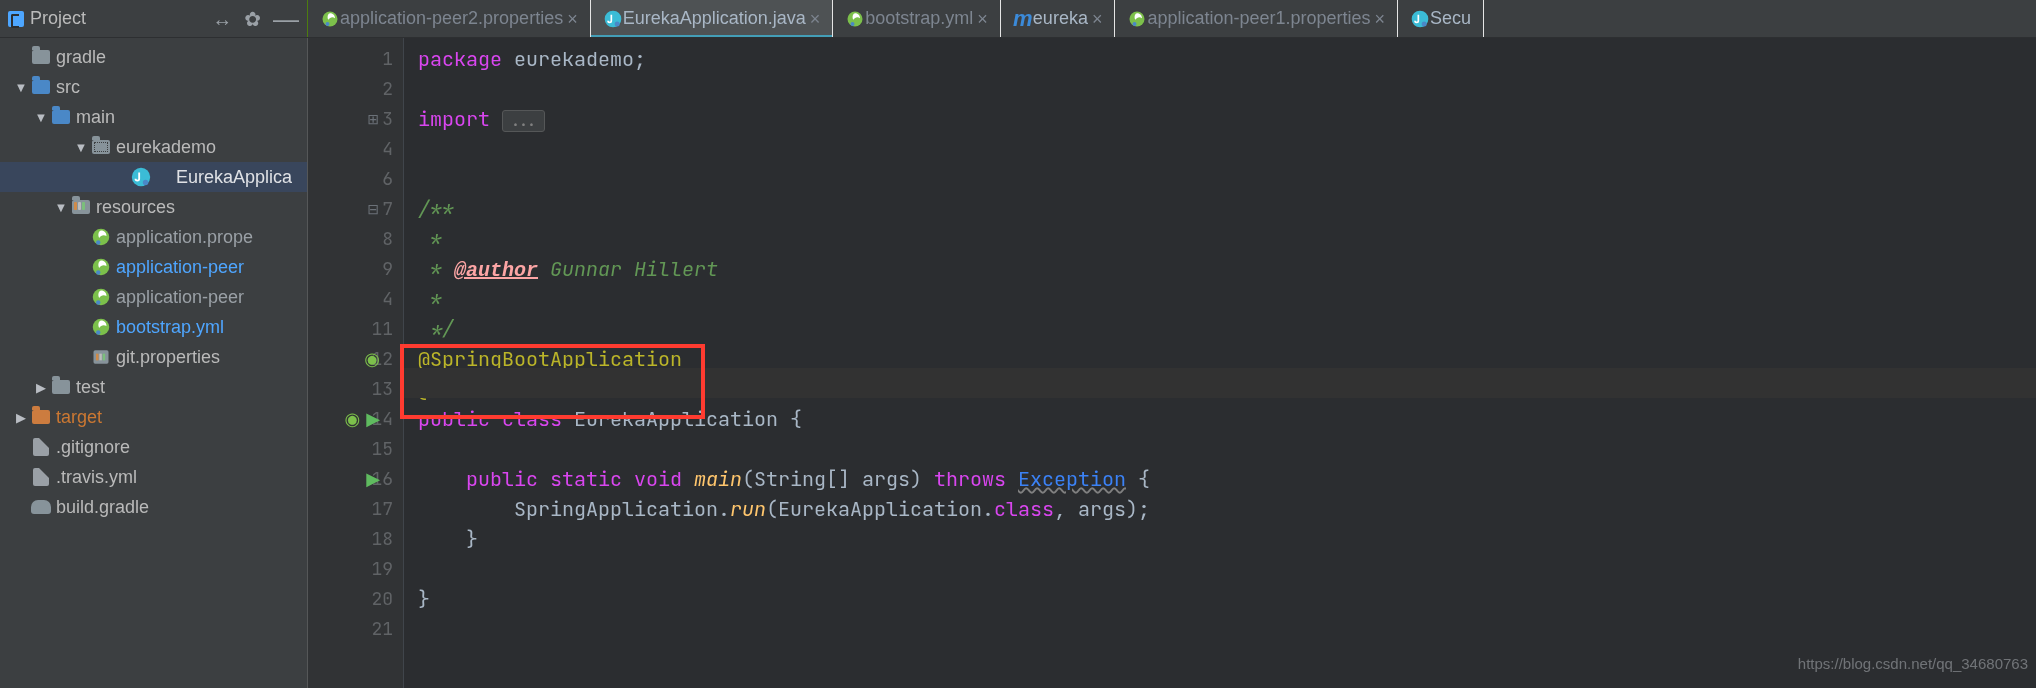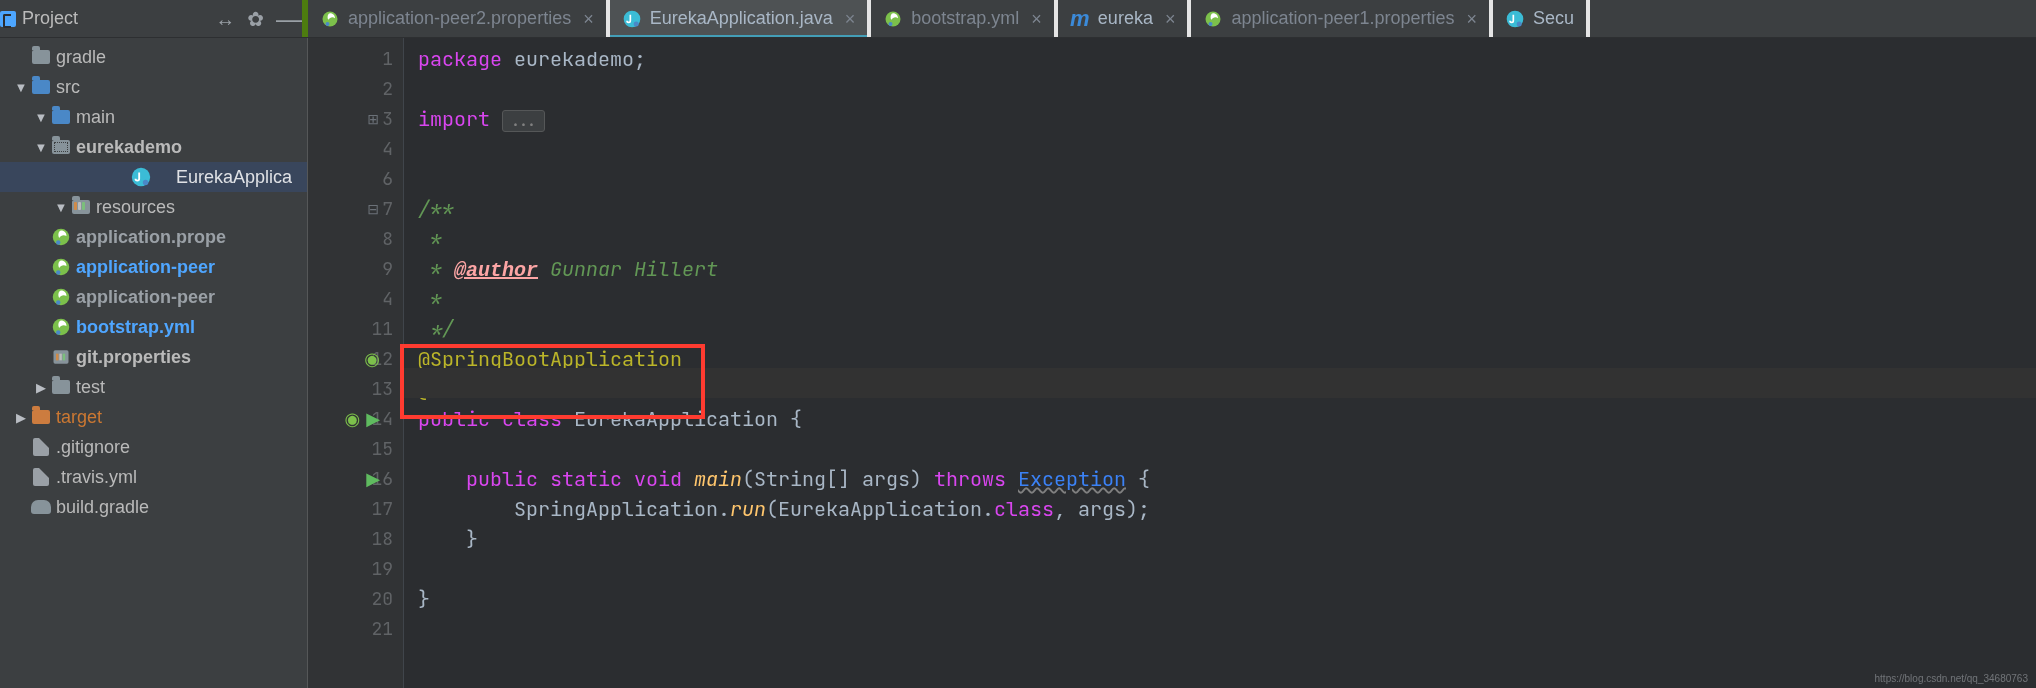--- a/index.html
+++ b/index.html
@@ -7,41 +7,41 @@
   font-family: "Segoe UI", "Helvetica Neue", Arial, sans-serif;
   background:#2b2d30; color:#a9b7c6;
   width:2036px; height:688px; overflow:hidden; position:relative;
   font-size:18px;
 }
 code, .code, .gutter, .editor-line { font-family: "JetBrains Mono", Menlo, Consolas, monospace; }
 
 
 .top { display:flex; height:38px; background:#3c3f41; border-bottom:1px solid #2d2f31; }
 .project-bar {
-  width:308px; display:flex; align-items:center; padding:0 0;
-  background:#3c3f41; border-right:6px solid #4d7c0f;
+  width:308px; display:flex; align-items:center; padding:0 8px;
+  background:#3c3f41; border-right:1px solid #4d7c0f;
 }
 .proj-icon {
   width:16px; height:16px; background:#4da6ff; border-radius:2px; margin-right:6px;
   position:relative;
 }
 .proj-icon::before{
   content:""; position:absolute; left:3px; top:3px; width:6px; height:10px;
   border:2px solid #2b2d30; border-right:none; border-radius:2px 0 0 2px;
 }
 .proj-label { color:#bbb; flex:1; }
 .proj-tools { display:flex; gap:12px; align-items:center; }
 .proj-tools span { color:#9aa0a6; font-size:20px; line-height:1; cursor:pointer; }
 .proj-tools .dash { font-size:26px; }
 
 
 .tabs { flex:1; display:flex; overflow:hidden; }
 .tab {
-  display:flex; align-items:center; gap:8px; padding:0 12px;
-  border-right:4px solid #e5e5e5; color:#a9b7c6; white-space:nowrap; cursor:pointer;
+  display:flex; align-items:center; padding:0 12px;
+  border-right:1px solid #e5e5e5; color:#a9b7c6; white-space:nowrap; cursor:pointer;
   height:100%;
 }
 .tab.dim .tablabel { color:#7d8590; }
 .tab.active { background:#4e5254; position:relative; }
 .tab.active::after{
   content:""; position:absolute; left:0; right:0; bottom:-1px; height:3px;
   background:#439eb7;
 }
 .tab .close { color:#7d8590; font-size:18px; line-height:1; padding-left:4px; }
 .tab-icon { width:20px; height:20px; display:inline-flex; align-items:center; justify-content:center; }
@@ -69,21 +69,21 @@
 .node .label { white-space:nowrap; overflow:hidden; text-overflow:clip; }
 .node.selected { background:#2f65ca33; box-shadow:inset 3px 0 #2f65ca00;gap:20px; }
 .node.selected .label { color:#dfe1e5; }
 .lbl-dir   { color:#bababa; }
 .lbl-src   { color:#4fa6ff; }
 .lbl-file  { color:#9aa0a6; }
 .lbl-orange{ color:#cc7832; }
 
 
 .ind1{padding-left:12px;} .ind2{padding-left:32px;} .ind3{padding-left:52px;}
-.ind4{padding-left:32px;font-weight:bold;} .ind5{padding-left:92px;}
+.ind4{padding-left:72px;} .ind5{padding-left:92px;}
 
 
 .folder{width:18px;height:14px;background:#87939a;border-radius:2px;position:relative;}
 .folder::before{content:"";position:absolute;top:-4px;left:0;width:8px;height:4px;background:#87939a;border-radius:2px 2px 0 0;}
 .folder.orange{background:#cc7c3f;}
 .folder.orange::before{background:#cc7c3f;}
 .folder.blue{background:#4a88c7;}
 .folder.blue::before{background:#4a88c7;}
 .folder.pkg{background:#87939a;}
 .folder.pkg::after{content:"";position:absolute;inset:2px;border:1px dotted #3c3f41;}
@@ -125,21 +125,21 @@
   color:#808080; border-radius:3px; font-size:16px; line-height:20px; vertical-align:middle;
 }
 
 
 .redbox {
   position:absolute; border:4px solid #ff3b30;
   pointer-events:none;
 }
 
 
-.wm { position:absolute; right:8px; bottom:4px; color:#b5b9be; font-size:10px; opacity:.5;}
+.wm { position:absolute; right:8px; bottom:16px; color:#b5b9be; font-size:15px; opacity:.5;}
 .hl-line { position:absolute; left:0; right:0; height:30px; background:#323232; }
 </style>
 </head>
 <body>
 
 <div class="top">
   <div class="project-bar">
     <span class="proj-icon"></span>
     <span class="proj-label">Project</span>
     <div class="proj-tools">

